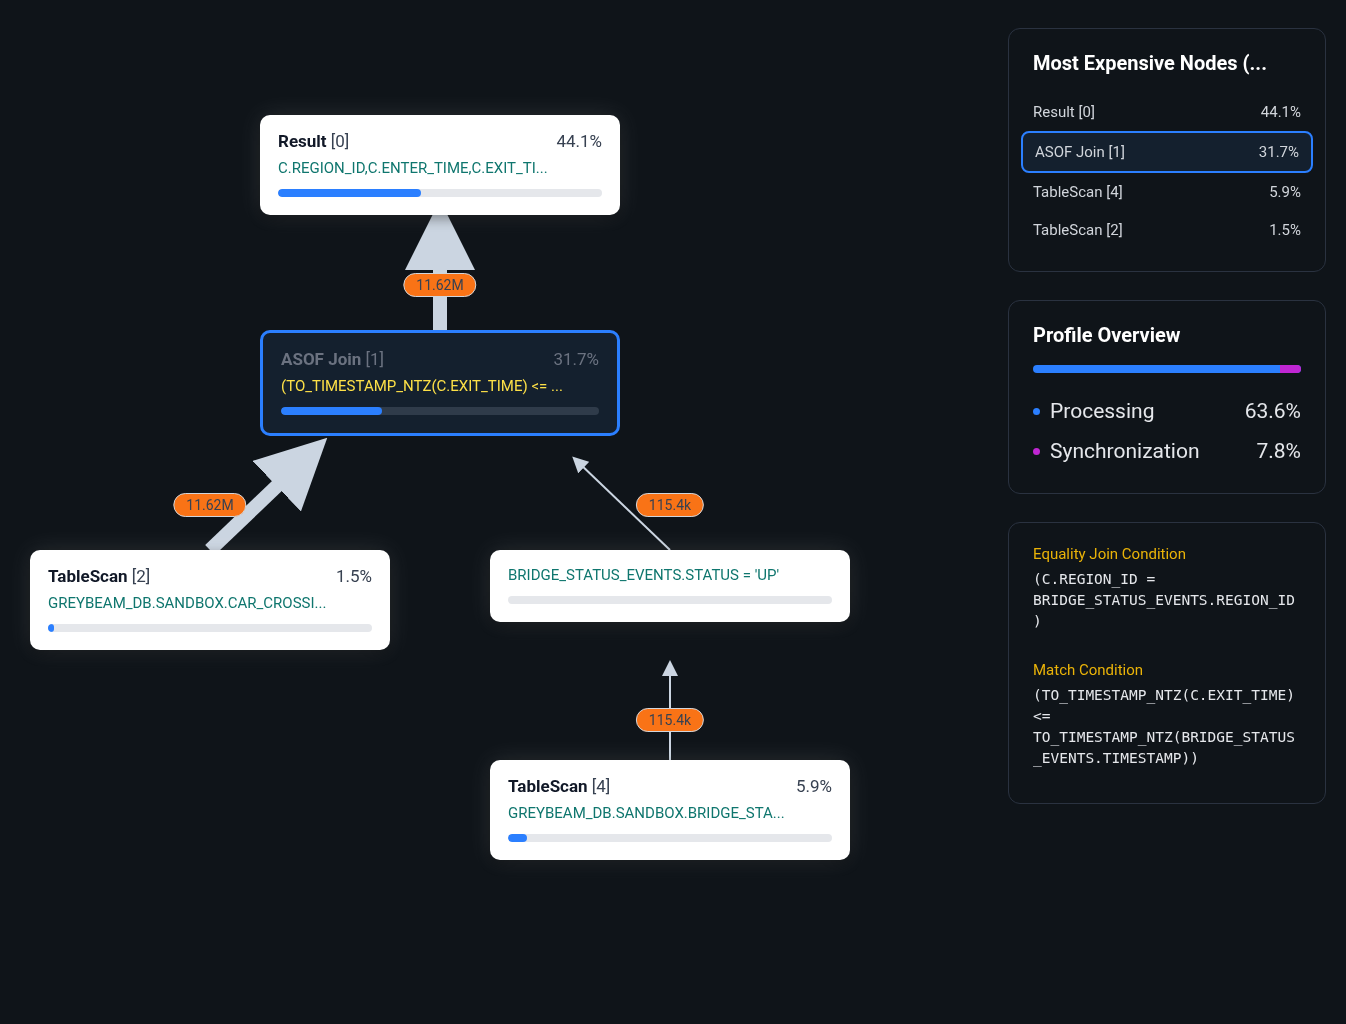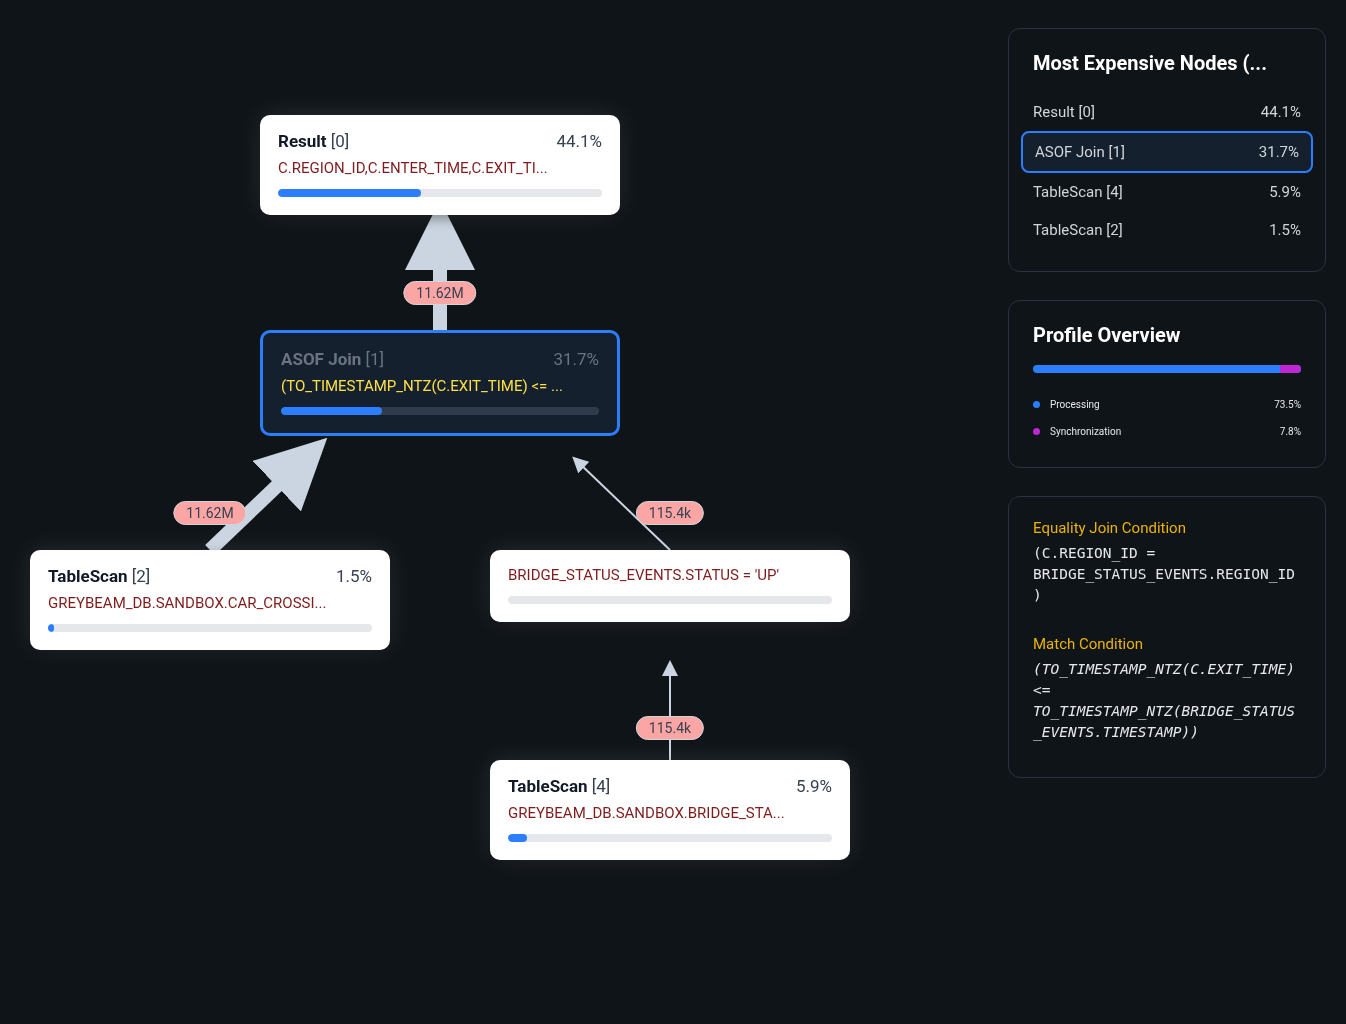--- a/index.html
+++ b/index.html
@@ -66,41 +66,41 @@
   }
   .profile-bar .sync-seg {
     position: absolute;
     right: 0; top: 0; bottom: 0;
     background: #c026d3;
   }
   .legend-row {
     display: flex;
     justify-content: space-between;
     align-items: center;
-    font-size: 10px;
+    font-size: 21px;
     padding: 8px 0;
   }
   .legend-left { display: flex; align-items: center; gap: 10px; }
   .dot { width: 7px; height: 7px; border-radius: 50%; }
   .dot.blue { background: #2b7fff; }
   .dot.pink { background: #c026d3; }
   .attr-label {
     font-size: 15px;
     color: #eab308;
     margin-bottom: 6px;
   }
   .attr-value {
     font-family: ui-monospace, "SF Mono", Menlo, Consolas, monospace;
     font-size: 14.5px;
     color: #e5e7eb;
     line-height: 1.45;
     word-break: break-word;
     margin-bottom: 29px;
   }
-  .attr-value:last-child { margin-bottom: 12px; font-style: italic; }
+  .attr-value:last-child { margin-bottom: 12px; }
 
   
   .node {
     position: absolute;
     width: 360px;
     background: #fff;
     border-radius: 10px;
     padding: 16px 18px 18px;
     box-shadow: 0 0 24px rgba(255,255,255,0.12), 0 4px 12px rgba(0,0,0,0.4);
     cursor: pointer;
@@ -117,21 +117,21 @@
     margin-bottom: 8px;
   }
   .node-title { font-size: 17px; color: #111827; }
   .node-title .bold { font-weight: 700; }
   .node-title .idx { font-weight: 400; color: #374151; }
   .node.selected .node-title, .node.selected .node-title .idx { color: #6b7280; }
   .node-pct { font-size: 17px; color: #374151; }
   .node.selected .node-pct { color: #6b7280; }
   .node-detail {
     font-size: 15px;
-    color: #7f1d1d;
+    color: #0f766e;
     white-space: nowrap;
     overflow: hidden;
     text-overflow: ellipsis;
     margin-bottom: 12px;
   }
   .node.selected .node-detail { color: #fde047; }
   .node-bar {
     height: 8px;
     width: 100%;
     background: #e5e7eb;
@@ -140,30 +140,29 @@
   }
   .node.selected .node-bar { background: #2f3b4a; }
   .node-bar-fill {
     height: 100%;
     background: #2b7fff;
     border-radius: 4px;
   }
 
   .edge-label {
     position: absolute;
-    background: #fca5a5;
+    background: #f97316;
     color: #374151;
     font-size: 14px;
     padding: 3px 12px;
     border-radius: 999px;
     border: 1px solid #d1d5db;
     transform: translate(-50%, -50%);
     white-space: nowrap;
     z-index: 5;
-    margin-top: 8px;
   }
   svg.edges {
     position: absolute;
     left: 0; top: 0;
     pointer-events: none;
   }
 </style>
 </head>
 <body>
 
@@ -273,21 +272,21 @@
   <div class="panel">
     <div class="panel-title">Profile Overview</div>
     <div class="profile-bar">
       <div class="sync-seg" id="sync-seg" style="width: 7.8%;"></div>
     </div>
     <div class="legend-row">
       <span class="legend-left">
           <span class="dot blue"></span>
           <span>Processing</span>
         </span>
-      <span>73.5%</span>
+      <span>63.6%</span>
     </div>
     <div class="legend-row">
       <span class="legend-left">
           <span class="dot pink"></span>
           <span>Synchronization</span>
         </span>
       <span>7.8%</span>
     </div>
   </div>
 

